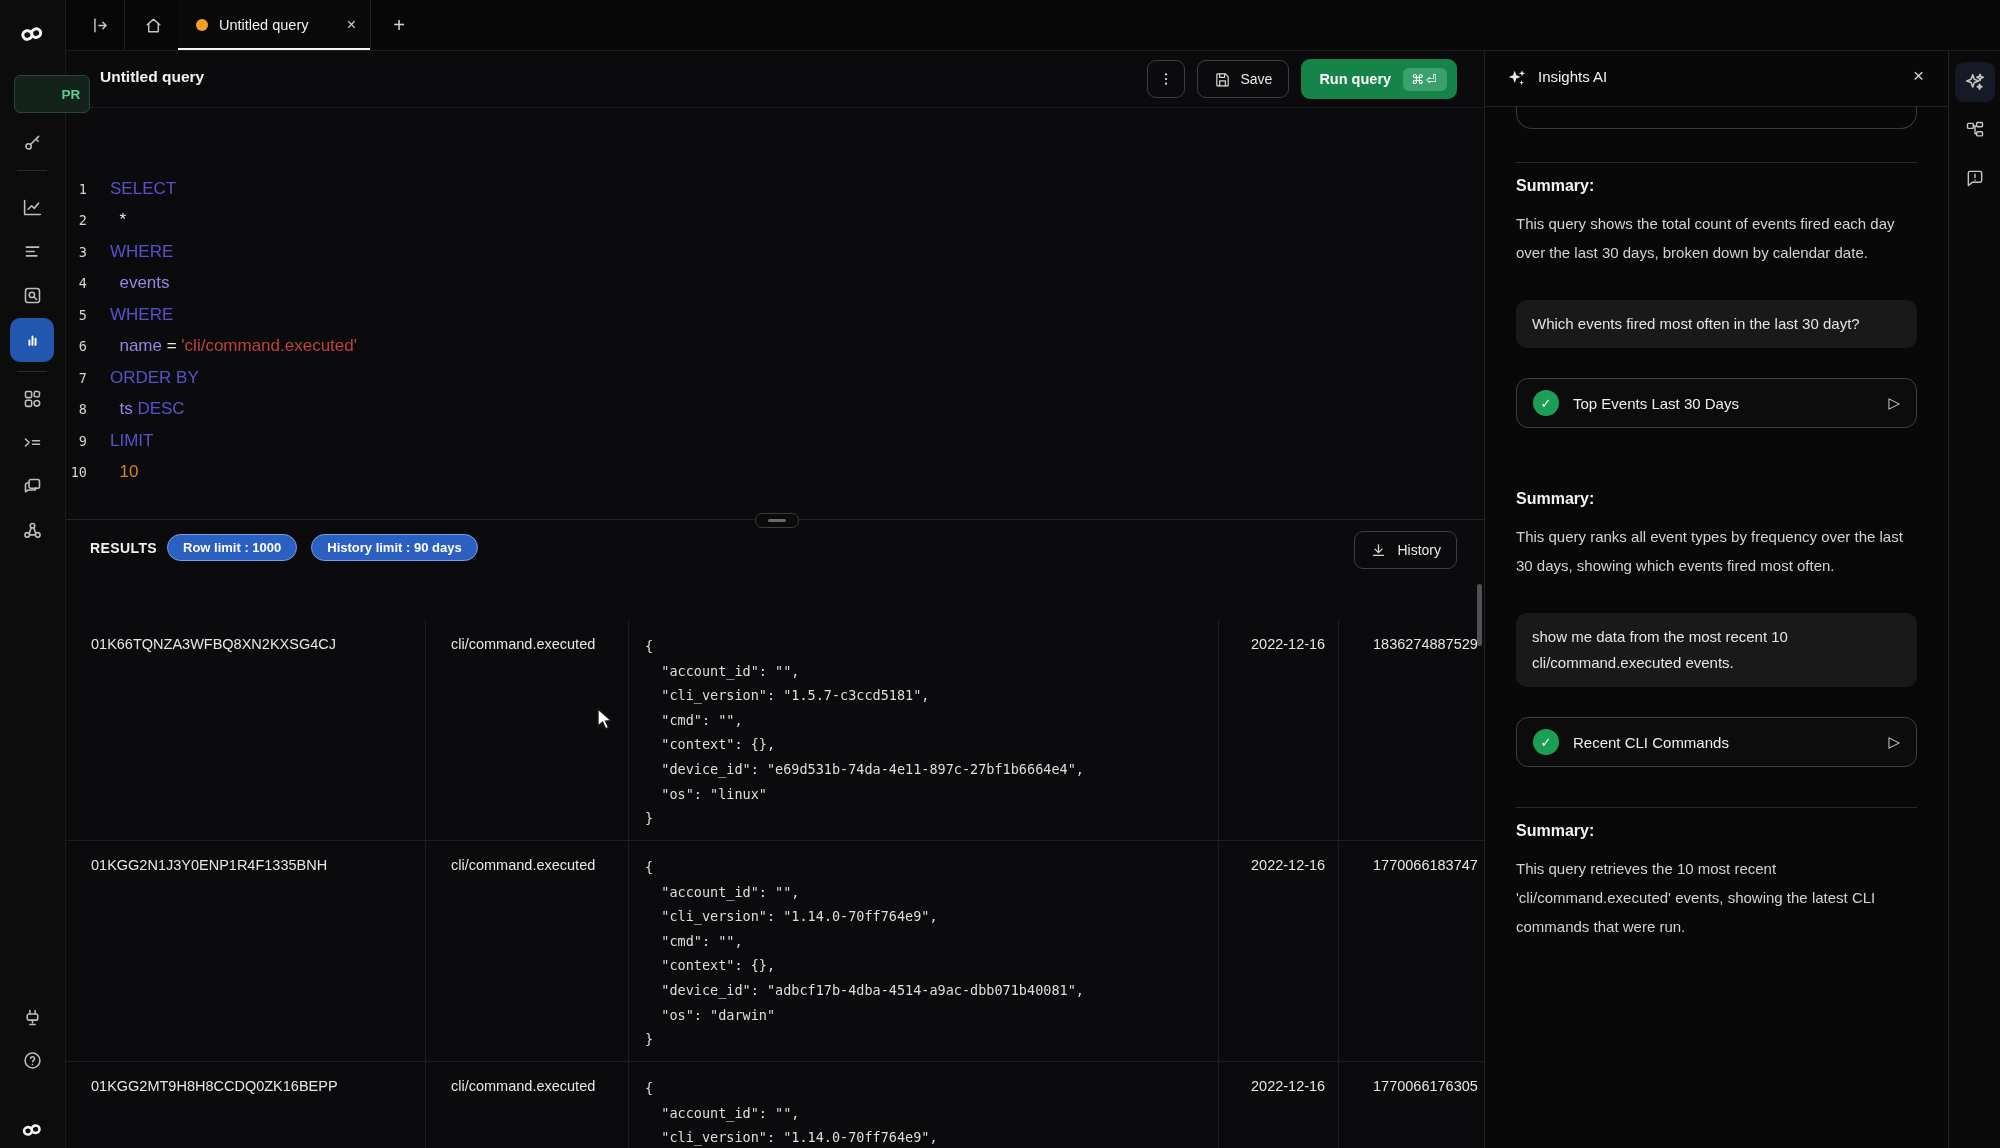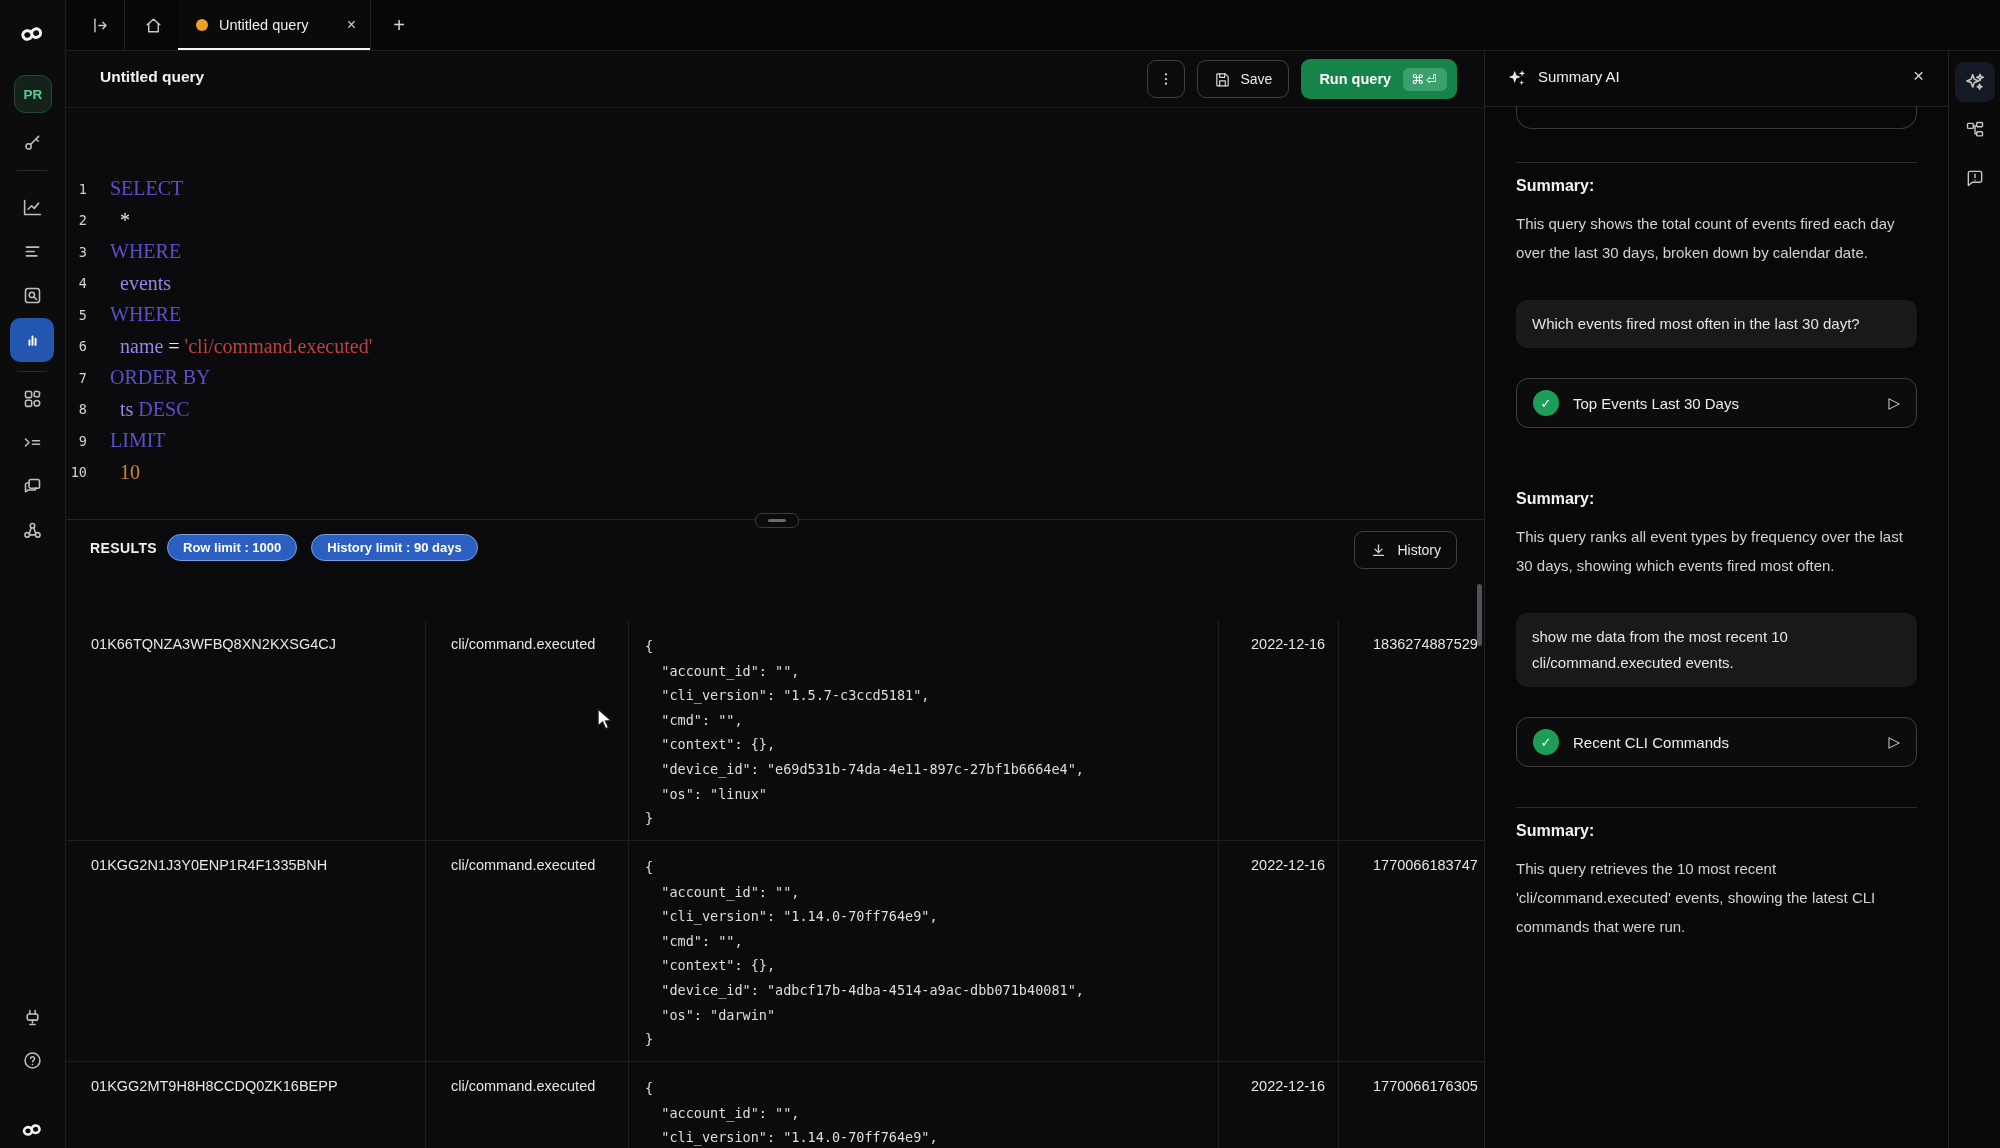--- a/index.html
+++ b/index.html
@@ -12,22 +12,22 @@
   .mono{font-family:"DejaVu Sans Mono",monospace;}
   svg{display:block;}
 
   
   .sidebar{position:absolute;left:0;top:0;width:65px;height:1148px;background:#0c0c0d;border-right:1px solid #1c1c1e;z-index:6;}
   .sb-item{position:absolute;left:10px;width:44px;height:44px;display:flex;align-items:center;justify-content:center;border-radius:10px;}
   .sb-item svg{stroke:#bdbdbd;fill:none;stroke-width:1.8;stroke-linecap:round;stroke-linejoin:round;}
   .sb-active{background:#2356af;}
   .sb-active svg{stroke:#ffffff;stroke-width:2.2;}
   .sb-div{position:absolute;left:17px;width:30px;height:1px;background:#2a2a2c;}
-  .avatar{position:absolute;left:14px;top:75px;width:36px;height:36px;border-radius:11px;background:#13231b;border:1px solid #2c4636;
-    display:flex;align-items:center;justify-content:center;color:#5fcb90;font-size:13.5px;font-weight:bold;}
+  .avatar{position:absolute;left:14px;top:75px;width:36px;height:36px;border-radius:6px;background:#13231b;border:1px solid #2c4636;
+    display:flex;align-items:center;justify-content:center;color:#5fcb90;font-size:13.5px;font-weight:bold;padding-left:38px;}
   .logo svg{stroke:#f2f2f0;fill:none;stroke-width:2.4;stroke-linecap:round;}
 
   
   .tabbar{position:absolute;left:65px;right:0;top:0;height:50px;background:#070707;border-bottom:1px solid #1f1f22;z-index:5;}
   .tb-btn{position:absolute;top:0;height:50px;display:flex;align-items:center;justify-content:center;}
   .tb-btn svg{stroke:#c9c9c7;fill:none;stroke-width:1.8;stroke-linecap:round;stroke-linejoin:round;}
   .tb-sep{position:absolute;top:0;width:1px;height:50px;background:#202023;}
   .tab{position:absolute;left:113px;top:0;width:192px;height:50px;display:flex;align-items:center;padding:0 14px 0 18px;box-sizing:border-box;background:#0a0a0b;}
   .tab:after{content:"";position:absolute;left:0;right:0;bottom:0;height:2px;background:#f5f5f3;}
   .tab-dot{width:12px;height:12px;border-radius:50%;background:#f0a028;margin-right:11px;}
@@ -45,21 +45,21 @@
   .savebtn{padding:0 16px;gap:9px;}
   .savebtn svg{stroke:#d8d8d6;fill:none;stroke-width:1.7;stroke-linecap:round;stroke-linejoin:round;}
   .runbtn{height:40px;border-radius:9px;background:#168449;display:flex;align-items:center;padding:0 10px 0 18px;gap:12px;}
   .run-label{color:#ffffff;font-size:14.5px;font-weight:600;}
   .run-kbd{background:#3ca06e;border-radius:6px;padding:4px 8px;color:#ffffff;font-size:13px;font-family:"DejaVu Sans",sans-serif;letter-spacing:2px;}
 
   
   .editor{position:absolute;left:0;right:0;top:107px;height:356px;padding-top:16px;box-sizing:border-box;}
   .ed-line{display:flex;height:31.5px;align-items:center;}
   .gut{width:22px;text-align:right;color:#d4d4d2;font-size:13.5px;font-family:"DejaVu Sans Mono",monospace;flex:none;}
-  .code{margin-left:23px;font-family:Liberation Serif, serif;font-size:20px;white-space:pre;text-align:right;}
+  .code{margin-left:23px;font-family:Liberation Sans, sans-serif;font-size:17px;white-space:pre;text-align:right;}
   .tk-kw{color:#5b50cc;}
   .tk-id{color:#9087e6;}
   .tk-pl{color:#e8e8ea;}
   .tk-str{color:#bf4040;}
   .tk-num{color:#d2862f;}
 
   
   .split{position:absolute;left:0;right:0;top:462px;height:16px;}
   .split:before{content:"";position:absolute;left:0;right:0;top:7px;height:1px;background:#232326;}
   .split-pill{position:absolute;left:690px;top:1px;width:42px;height:13px;border:1px solid #3a3a3c;border-radius:7px;background:#0b0b0c;display:flex;align-items:center;justify-content:center;}
@@ -377,21 +377,21 @@
 
 <section class="insights">
   <div class="ins-header">
     <span class="ins-spark">
       <svg width="22" height="22" viewBox="0 0 24 24" fill="#e8e8ec">
           <path d="M9.5 4 11.3 9 16 10.8 11.3 12.6 9.5 17.5 7.7 12.6 3 10.8 7.7 9z"></path>
           <path d="M17.5 3.5 18.4 6 21 6.9 18.4 7.8 17.5 10.4 16.6 7.8 14 6.9 16.6 6z"></path>
           <path d="M17 14.5 17.7 16.4 19.6 17.1 17.7 17.8 17 19.8 16.3 17.8 14.4 17.1 16.3 16.4z"></path>
         </svg>
     </span>
-    <span class="ins-title">Summary AI</span>
+    <span class="ins-title">Insights AI</span>
     <span class="ins-close">×</span>
   </div>
   <div class="ins-body" id="insbody">
       <div class="sec-card"></div>
       <div class="sec-div"></div>
       <div class="sec-sum">
         <div class="sum-head">Summary:</div>
         <div class="sum-text">This query shows the total count of events fired each day over the last 30 days, broken down by calendar date.</div>
       </div>
       <div class="sec-bubble">

